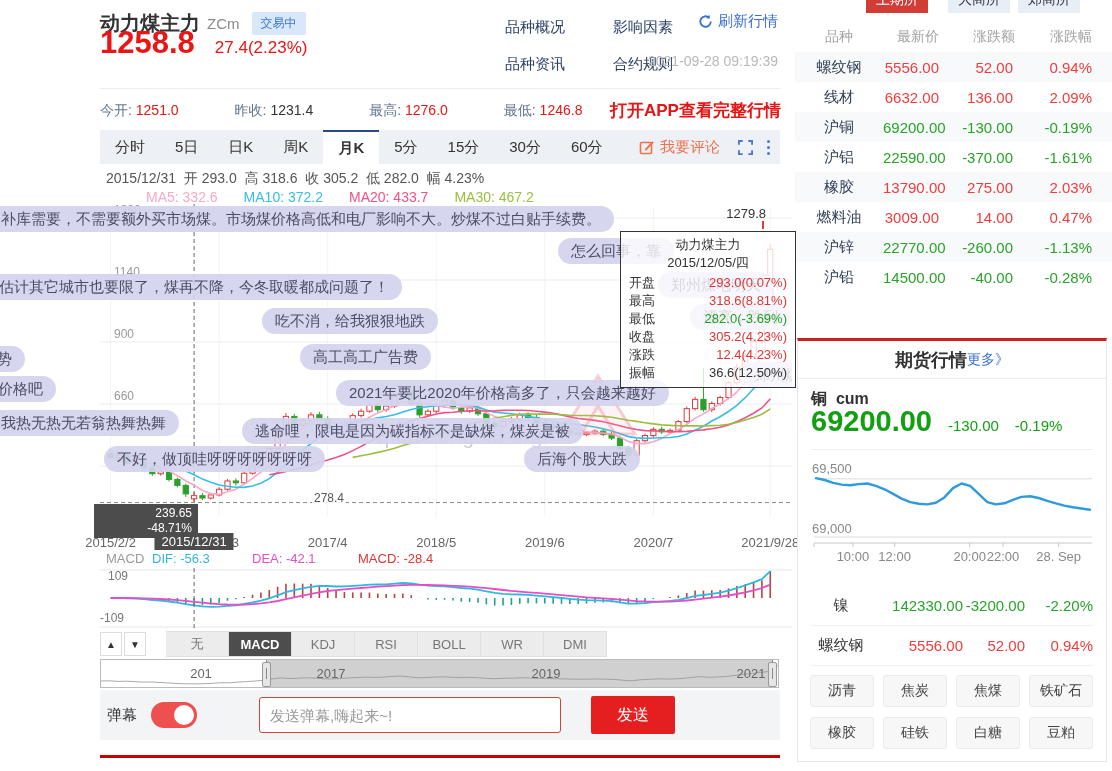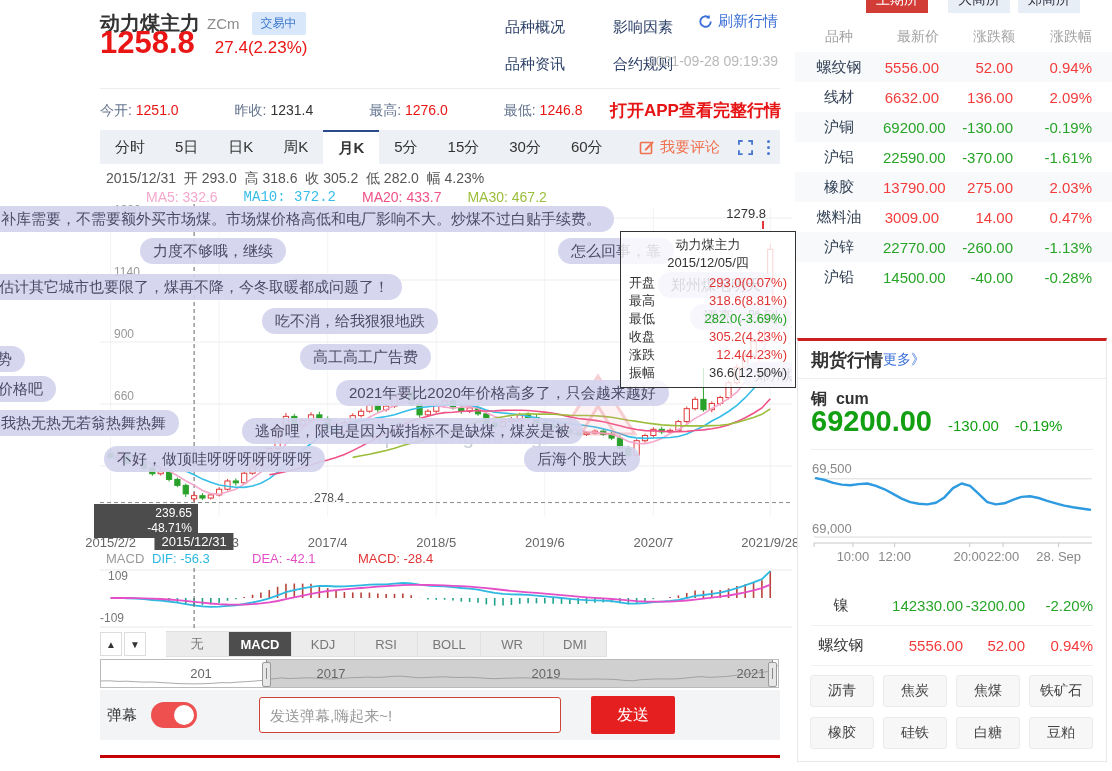--- a/index.html
+++ b/index.html
@@ -113,21 +113,21 @@
   .srow.u .c1,.srow.u .c2,.srow.u .c3{color:#f43b3b}
   .srow.d .c1,.srow.d .c2,.srow.d .c3{color:#28a428}
   .srow.alt{background:#f7f9fb}
   #side-table-header.srow-h{position:absolute;display:grid;grid-template-columns:88px 70px 76px 83px;align-items:center}
   #side-table-header .c0{text-align:center}
   #side-table-header .c1,#side-table-header .c2{text-align:right;padding-right:14px}
   #side-table-header .c3{text-align:right;padding-right:20px}
   
   #fcard{left:797px;top:338px;width:308px;height:420px;border:1px solid #e7e7e7;border-top:3px solid #cc1f1f;background:#fff}
   #fcard-header{position:absolute;left:0;top:0;width:100%;height:38px;border-bottom:1px solid #eee;
-                display:flex;align-items:center;justify-content:flex-start;box-sizing:border-box;padding:0 13px}
+                display:flex;align-items:center;justify-content:center;box-sizing:border-box;padding:0 13px}
   #fcard-title{font-size:18px;font-weight:bold;color:#333}
   #fcard-more{font-size:14px;color:#3a6fd8;cursor:pointer}
   #f-inst{position:absolute;left:13px;top:48px;font-size:16px;font-weight:bold;color:#333}
   #f-price-row{position:absolute;left:13px;top:64px;display:flex;align-items:baseline}
   #f-price{font-size:29px;font-weight:bold;color:#12a012}
   #f-change,#f-pct{font-size:15px;color:#12a012;margin-left:16px}
   .fdiv{position:absolute;left:13px;width:282px;height:1px;background:#eee}
   #minichart{position:absolute;left:8px;top:118px}
   .mlab{position:absolute;font-size:13px;color:#888}
   .frow{position:absolute;left:13px;width:282px;height:40px;border-bottom:1px solid #f0f0f0;display:grid;
@@ -209,21 +209,21 @@
         <i></i>
         <i></i>
         <i></i>
       </span>
   </div>
 </div>
 
 <div class="abs nowrap" id="ohlc-line">2015/12/31  开 293.0  高 318.6  收 305.2  低 282.0  幅 4.23%</div>
 <div class="abs" id="ma-row">
     <span style="color: rgb(245, 168, 203);">MA5: 332.6</span>
-    <span style="color: rgb(54, 189, 232); font-family: Liberation Mono, monospace;">MA10: 372.2</span>
+    <span style="color: rgb(54, 189, 232);">MA10: 372.2</span>
     <span style="color: rgb(239, 82, 135);">MA20: 433.7</span>
     <span style="color: rgb(156, 190, 60);">MA30: 467.2</span>
   </div>
 
 <div class="abs" id="chart">
   <svg id="kline-svg" width="692" height="326">
       <line x1="10.6" x2="10.6" y1="4" y2="312" stroke="#f3f3f3"></line>
       <line x1="119.14999999999999" x2="119.14999999999999" y1="4" y2="312" stroke="#f3f3f3"></line>
       <line x1="227.7" x2="227.7" y1="4" y2="312" stroke="#f3f3f3"></line>
       <line x1="336.25" x2="336.25" y1="4" y2="312" stroke="#f3f3f3"></line>
@@ -416,21 +416,20 @@
   <div class="abs" id="lastprice-label">1279.8</div>
   <div class="abs" id="lastprice-tick"></div>
   <div class="abs" id="black-label">
     <div>239.65</div>
     <div>-48.71%</div>
   </div>
 </div>
 
 <div class="abs" id="danmu-layer">
     <div class="danmu" style="left: -12px; top: 2px;">补库需要，不需要额外买市场煤。市场煤价格高低和电厂影响不大。炒煤不过白贴手续费。</div>
-    <div class="danmu" style="left: 140px; top: 34px;">力度不够哦，继续</div>
     <div class="danmu" style="left: 558px; top: 34px;">怎么回事，靠</div>
     <div class="danmu" style="left: -14px; top: 70px;">估计其它城市也要限了，煤再不降，今冬取暖都成问题了！</div>
     <div class="danmu" style="left: 262px; top: 104px;">吃不消，给我狠狠地跌</div>
     <div class="danmu" style="left: 300px; top: 140px;">高工高工广告费</div>
     <div class="danmu" style="left: -16px; top: 142px;">势</div>
     <div class="danmu" style="left: -30px; top: 172px;">的价格吧</div>
     <div class="danmu" style="left: 336px; top: 176px;">2021年要比2020年价格高多了，只会越来越好</div>
     <div class="danmu" style="left: -12px; top: 206px;">我热无热无若翁热舞热舞</div>
     <div class="danmu" style="left: 242px; top: 214px;">逃命哩，限电是因为碳指标不是缺煤，煤炭是被</div>
     <div class="danmu" style="left: 104px; top: 242px;">不好，做顶哇呀呀呀呀呀呀呀</div>

